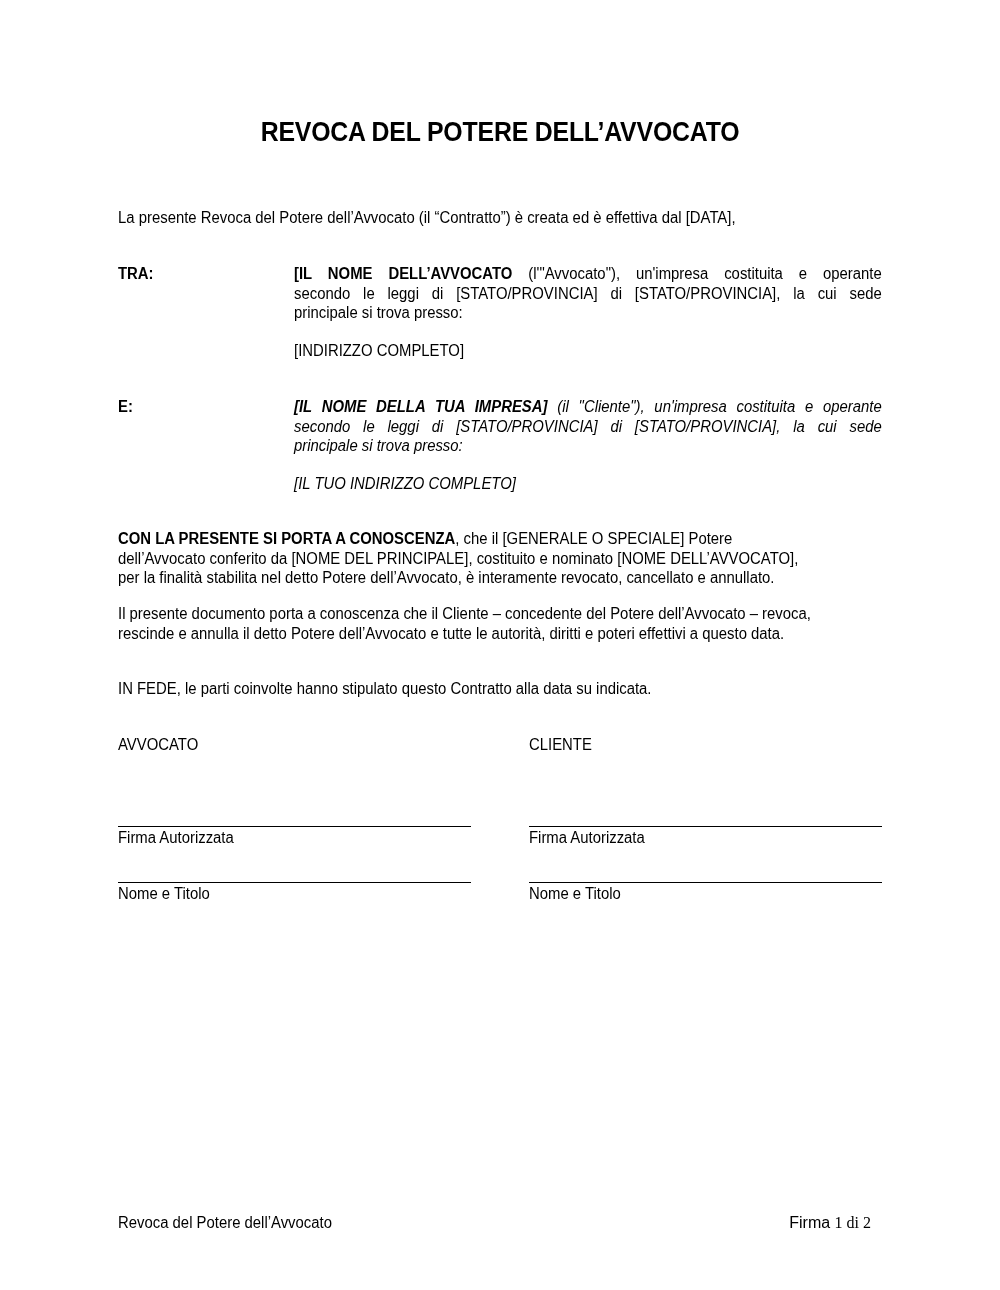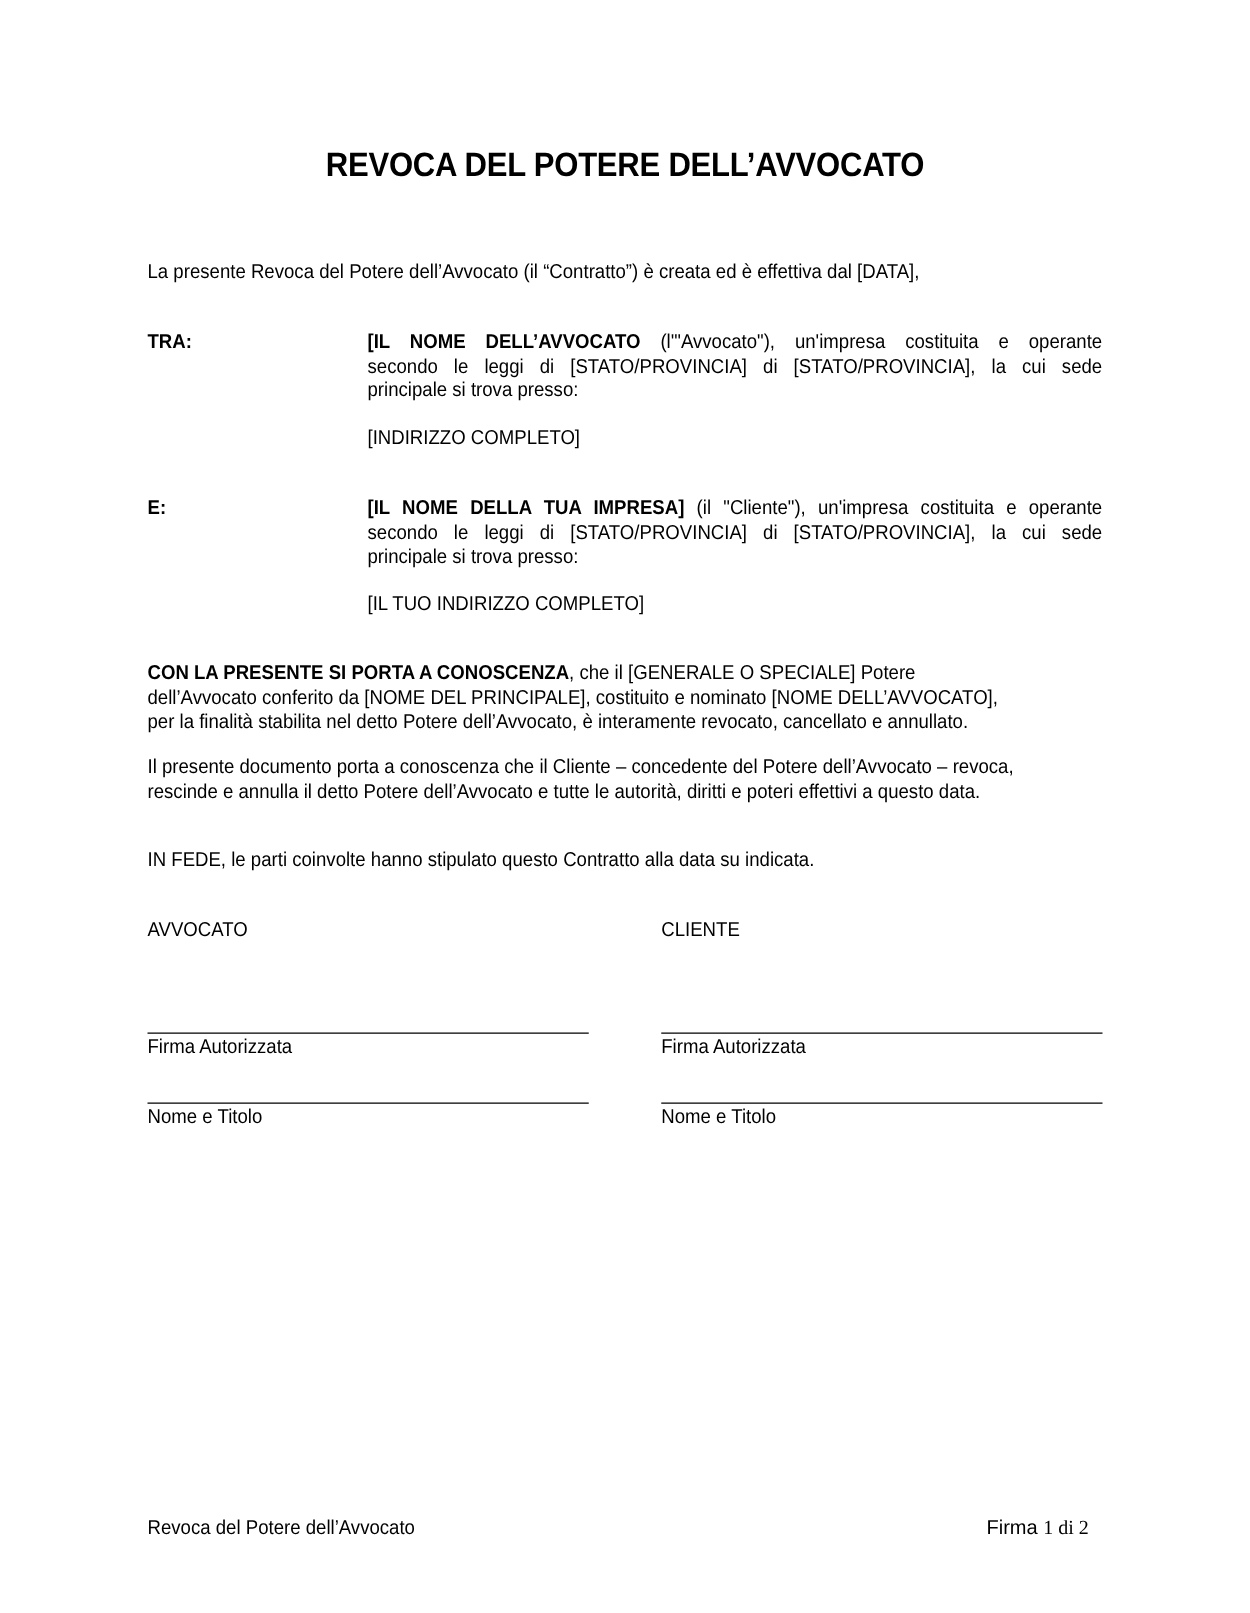--- a/index.html
+++ b/index.html
@@ -134,21 +134,21 @@
 
   <div class="party-label" style="top:264px;">TRA:</div>
   <div class="party-body" style="top:264px;">
     <span class="just"><span class="b">[IL NOME DELL’AVVOCATO</span><span> (l'"Avvocato"), un'impresa costituita e operante</span></span>
     <span class="just">secondo le leggi di [STATO/PROVINCIA] di [STATO/PROVINCIA], la cui sede</span>
     <span class="line">principale si trova presso:</span>
     <span class="line" style="margin-top:18px;">[INDIRIZZO COMPLETO]</span>
   </div>
 
   <div class="party-label" style="top:397px;">E:</div>
-  <div class="party-body" style="top:397px;">
+  <div class="party-body" style="top:397px;font-style:italic;">
     <span class="just"><span class="b">[IL NOME DELLA TUA IMPRESA]</span><span> (il "Cliente"), un'impresa costituita e operante</span></span>
     <span class="just">secondo le leggi di [STATO/PROVINCIA] di [STATO/PROVINCIA], la cui sede</span>
     <span class="line">principale si trova presso:</span>
     <span class="line" style="margin-top:18px;">[IL TUO INDIRIZZO COMPLETO]</span>
   </div>
 
   <div class="para" style="top:529px;">
     <div><span class="b">CON LA PRESENTE SI PORTA A CONOSCENZA</span><span>, che il [GENERALE O SPECIALE] Potere</span></div>
     <div>dell’Avvocato conferito da [NOME DEL PRINCIPALE], costituito e nominato [NOME DELL’AVVOCATO],</div>
     <div>per la finalità stabilita nel detto Potere dell’Avvocato, è interamente revocato, cancellato e annullato.</div>

